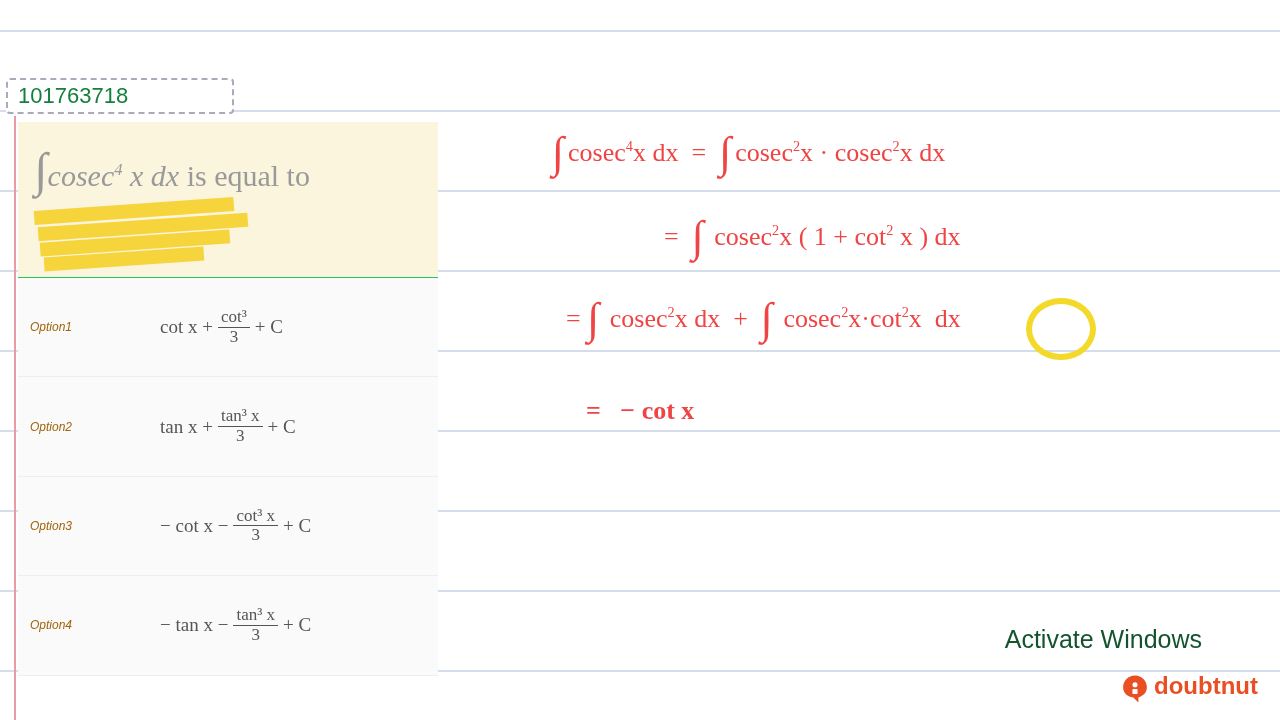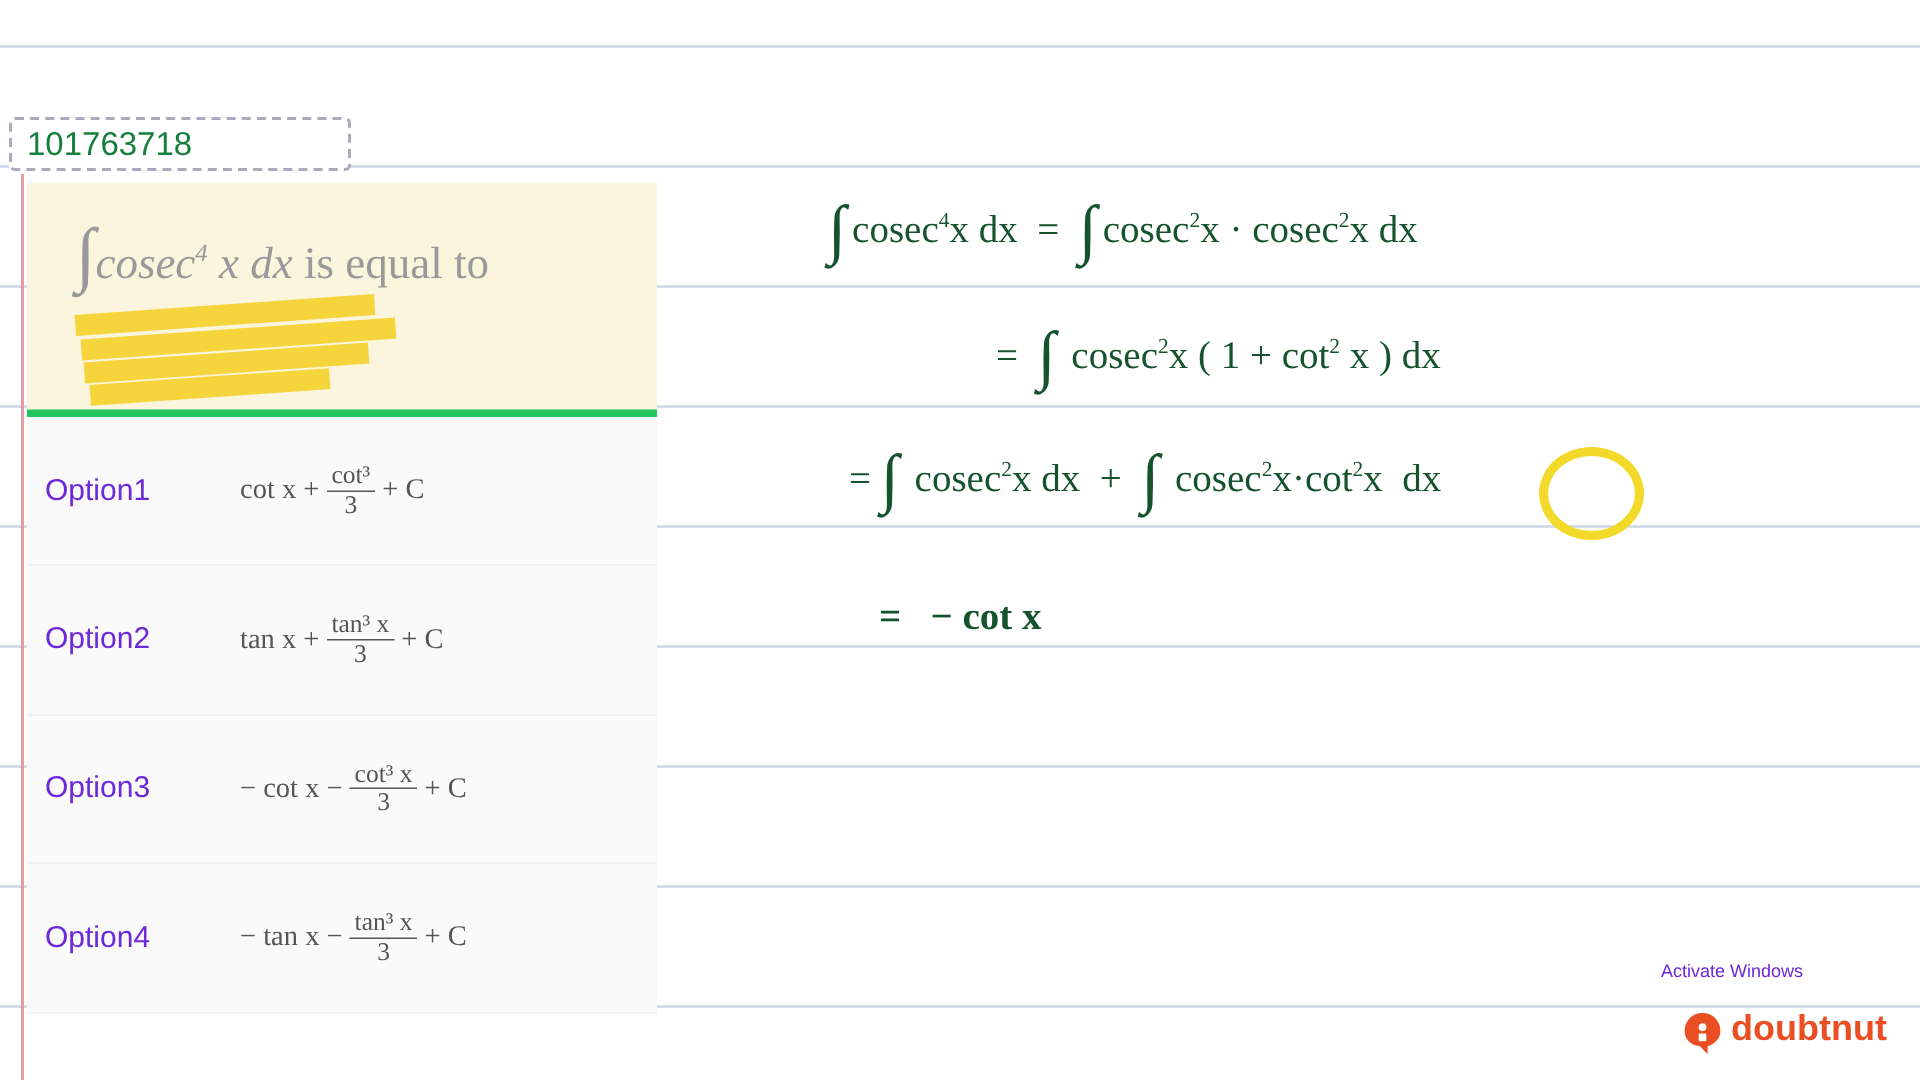--- a/index.html
+++ b/index.html
@@ -27,22 +27,22 @@
   }
   .left-panel {
     position: absolute;
     top: 122px;
     left: 18px;
     width: 420px;
   }
   .question-box {
     background: #fbf5dd;
     height: 156px;
-    padding: 20px 28px;
-    border-bottom: 5px solid #22c55e;
+    padding: 20px 12px;
+    border-bottom: 1px solid #22c55e;
     position: relative;
   }
   .highlight-wrap {
     display: inline-block;
     position: relative;
   }
   .hl {
     position: absolute;
     background: #f5d233;
     height: 14px;
@@ -64,24 +64,25 @@
     display: flex;
     align-items: center;
     padding: 14px 12px;
     border-bottom: 1px solid #eee;
     font-family: Georgia, 'Times New Roman', serif;
     color: #555;
     min-height: 66px;
   }
   .opt-label {
     font-family: Arial, sans-serif;
-    font-size: 20px;
-    color: #6d28d9;
+    font-size: 12px;
+    color: #a16207;
     width: 130px;
     flex-shrink: 0;
+    font-style: italic;
   }
   .opt-math {
     font-size: 19px;
     display: flex;
     align-items: center;
     gap: 2px;
   }
   .frac {
     display: inline-flex;
     flex-direction: column;
@@ -113,21 +114,21 @@
     bottom: 0;
     left: 14px;
     width: 2px;
     background: #e79ba4;
     z-index: 1;
   }
 
   .handwriting {
     position: absolute;
     font-family: 'Comic Sans MS', 'Segoe Script', cursive;
-    color: #14532d;
+    color: #ef4444;
     font-size: 26px;
     white-space: nowrap;
     z-index: 3;
   }
   .hw1 { top: 138px; left: 552px; }
   .hw2 { top: 222px; left: 664px; }
   .hw3 { top: 304px; left: 566px; }
   .hw4 { top: 396px; left: 586px; font-weight: bold; }
 
   .int-sign {
@@ -148,22 +149,22 @@
     height: 62px;
     border: 6px solid #f3d92a;
     border-radius: 50%;
     z-index: 2;
   }
 
   .activate {
     position: absolute;
     bottom: 66px;
     right: 78px;
-    color: #6d28d9;
-    font-size: 12px;
+    color: #14532d;
+    font-size: 25px;
     font-family: 'Segoe UI', Arial, sans-serif;
     z-index: 5;
   }
 
   .logo {
     position: absolute;
     bottom: 14px;
     right: 22px;
     display: flex;
     align-items: flex-start;

